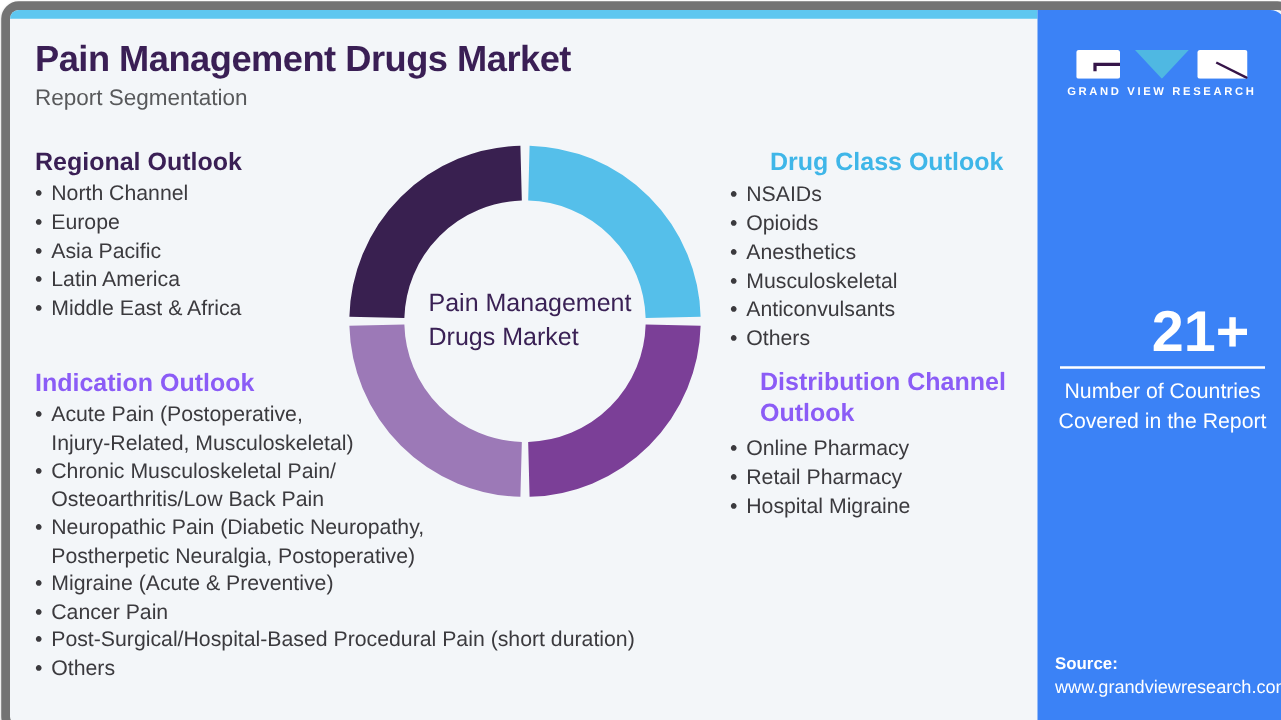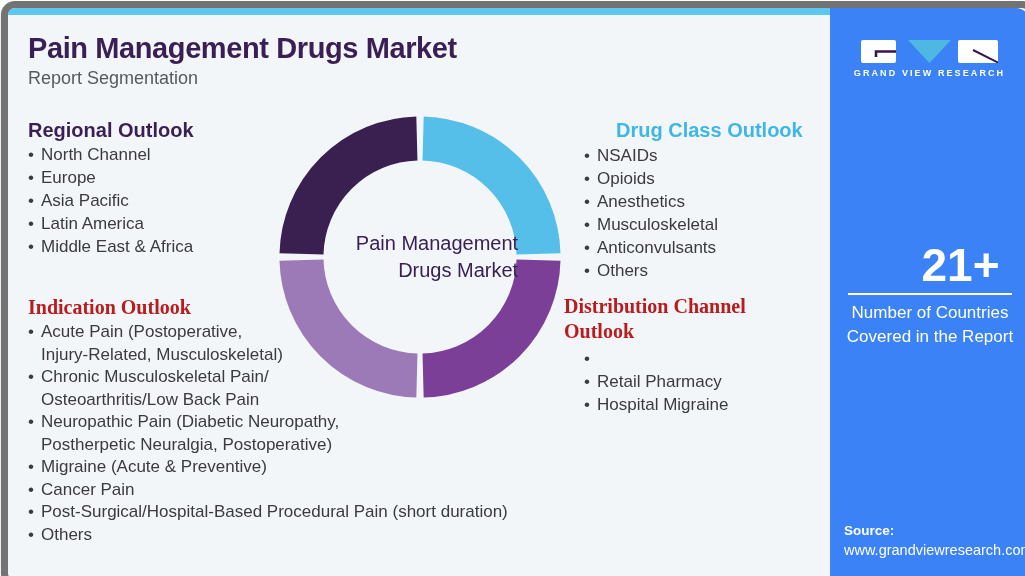--- a/index.html
+++ b/index.html
@@ -5,31 +5,31 @@
   html,body{margin:0;padding:0;background:#ffffff;}
   body{width:1025px;height:576px;position:relative;font-family:"Liberation Sans",sans-serif;-webkit-font-smoothing:antialiased;}
   .card{position:absolute;left:1px;top:1px;width:1021px;height:572px;background:#f3f6f9;
         border:7px solid #737373;border-radius:14px;overflow:hidden;box-shadow:0 2px 3px rgba(0,0,0,.18);}
   .abs{position:absolute;}
   .top-strip{left:0;top:0;width:822px;height:7px;background:#5ec7f0;}
   .title{left:20px;top:24px;font-size:29px;font-weight:800;letter-spacing:-0.4px;color:#3a1f55;}
   .subtitle{left:20px;top:60px;font-size:18px;color:#58595b;}
   .h-section{font-size:20px;font-weight:700;line-height:25px;}
   .h-dark{color:#3a1f55;}
-  .h-purple{color:#b91c1c;font-family:Liberation Serif, serif;}
+  .h-purple{color:#8b5cf6;}
   .h-blue{color:#3fb6e8;margin-left:32px;}
   .list{font-size:17px;color:#3b3a3e;}
   .lh23 .bullet-item{line-height:23px;}
   .lh22 .bullet-item{line-height:22.5px;}
   .bullet-item{display:flex;}
   .bullet-item .dot{flex:none;width:13px;}
   .bullet-item .txt{white-space:pre-line;}
   .donut-wrap{left:270px;top:107px;width:284px;height:284px;}
-  .donut-center{left:287px;top:107px;width:284px;height:284px;display:flex;align-items:center;justify-content:center;
-                text-align:right;font-size:20px;line-height:27px;color:#3a2155;white-space:pre-line;}
+  .donut-center{left:274px;top:107px;width:284px;height:284px;display:flex;align-items:center;justify-content:center;
+                text-align:left;font-size:20px;line-height:27px;color:#3a2155;white-space:pre-line;}
   .sidebar{left:822px;top:0;width:199px;height:572px;background:#3b82f6;border-radius:0 13px 13px 0;color:#ffffff;}
   .logo-icon{left:31px;top:32px;}
   .wordmark{left:0;top:60px;width:100%;text-align:center;font-size:9px;font-weight:700;letter-spacing:2.1px;color:#ffffff;}
   .stat-value{left:0;top:230px;width:100%;text-align:center;font-size:46px;font-weight:800;color:#ffffff;padding-left:31px;}
   .stat-divider{left:18px;top:285px;width:164px;height:2px;background:#ffffff;}
   .stat-label{left:10px;top:293px;width:180px;text-align:center;font-size:17px;line-height:23.5px;color:#ffffff;white-space:pre-line;}
   .source-block{left:14px;bottom:20px;}
   .source-label{font-size:13.5px;font-weight:700;line-height:19px;}
   .source-url{font-size:14.5px;line-height:20px;font-weight:400;}
 </style>
@@ -134,24 +134,25 @@
     <div class="bullet-item">
         <span class="dot">•</span>
         <span class="txt">Anticonvulsants</span>
       </div>
     <div class="bullet-item">
         <span class="dot">•</span>
         <span class="txt">Others</span>
       </div>
   </div>
 
-  <div class="abs h-section h-purple" style="left:556px;top:286px;width:215px;">Distribution Channel Outlook</div>
+  <div class="abs h-section h-purple" style="left:600px;top:286px;width:215px;">Distribution Channel Outlook</div>
   <div class="abs list lh23" style="left:576px;top:339px;width:230px;">
     <div class="bullet-item">
         <span class="dot">•</span>
+        <span class="txt">Online Pharmacy</span>
       </div>
     <div class="bullet-item">
         <span class="dot">•</span>
         <span class="txt">Retail Pharmacy</span>
       </div>
     <div class="bullet-item">
         <span class="dot">•</span>
         <span class="txt">Hospital Migraine</span>
       </div>
   </div>

